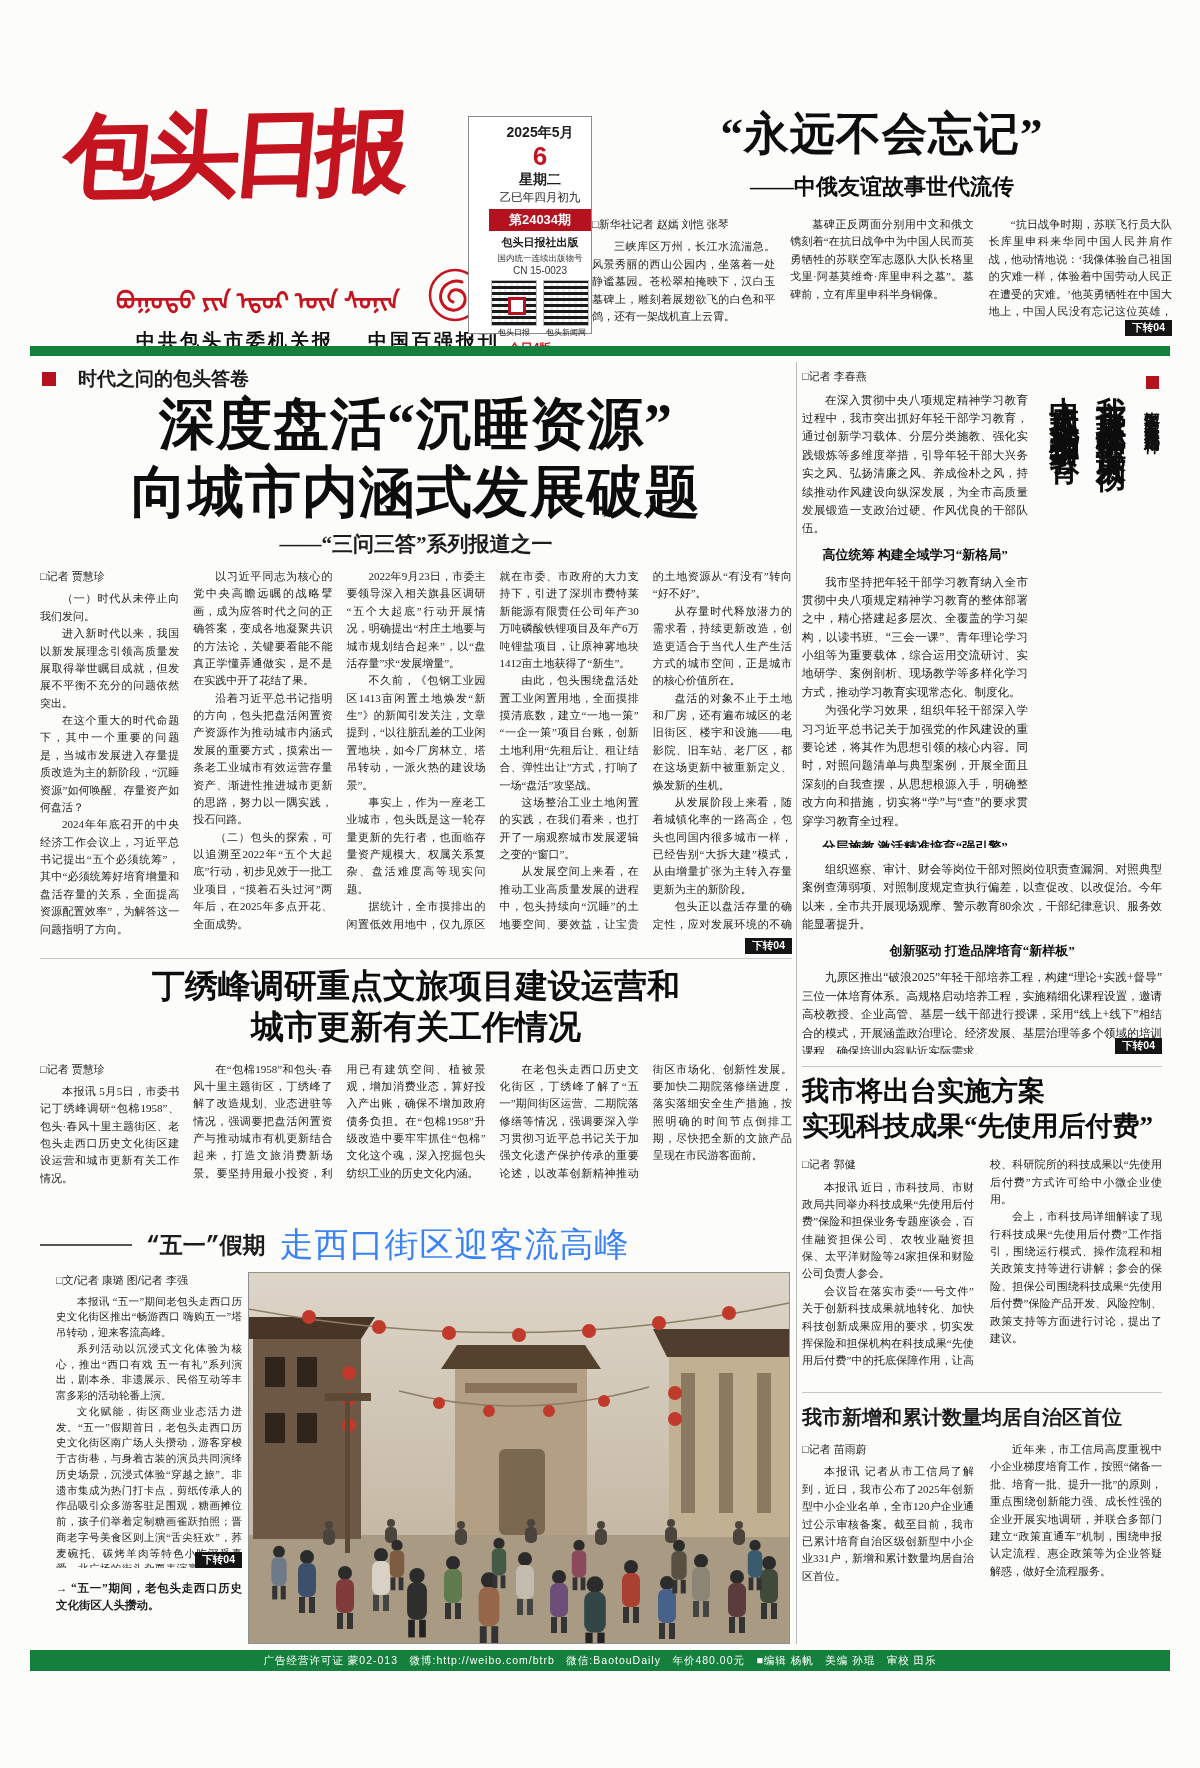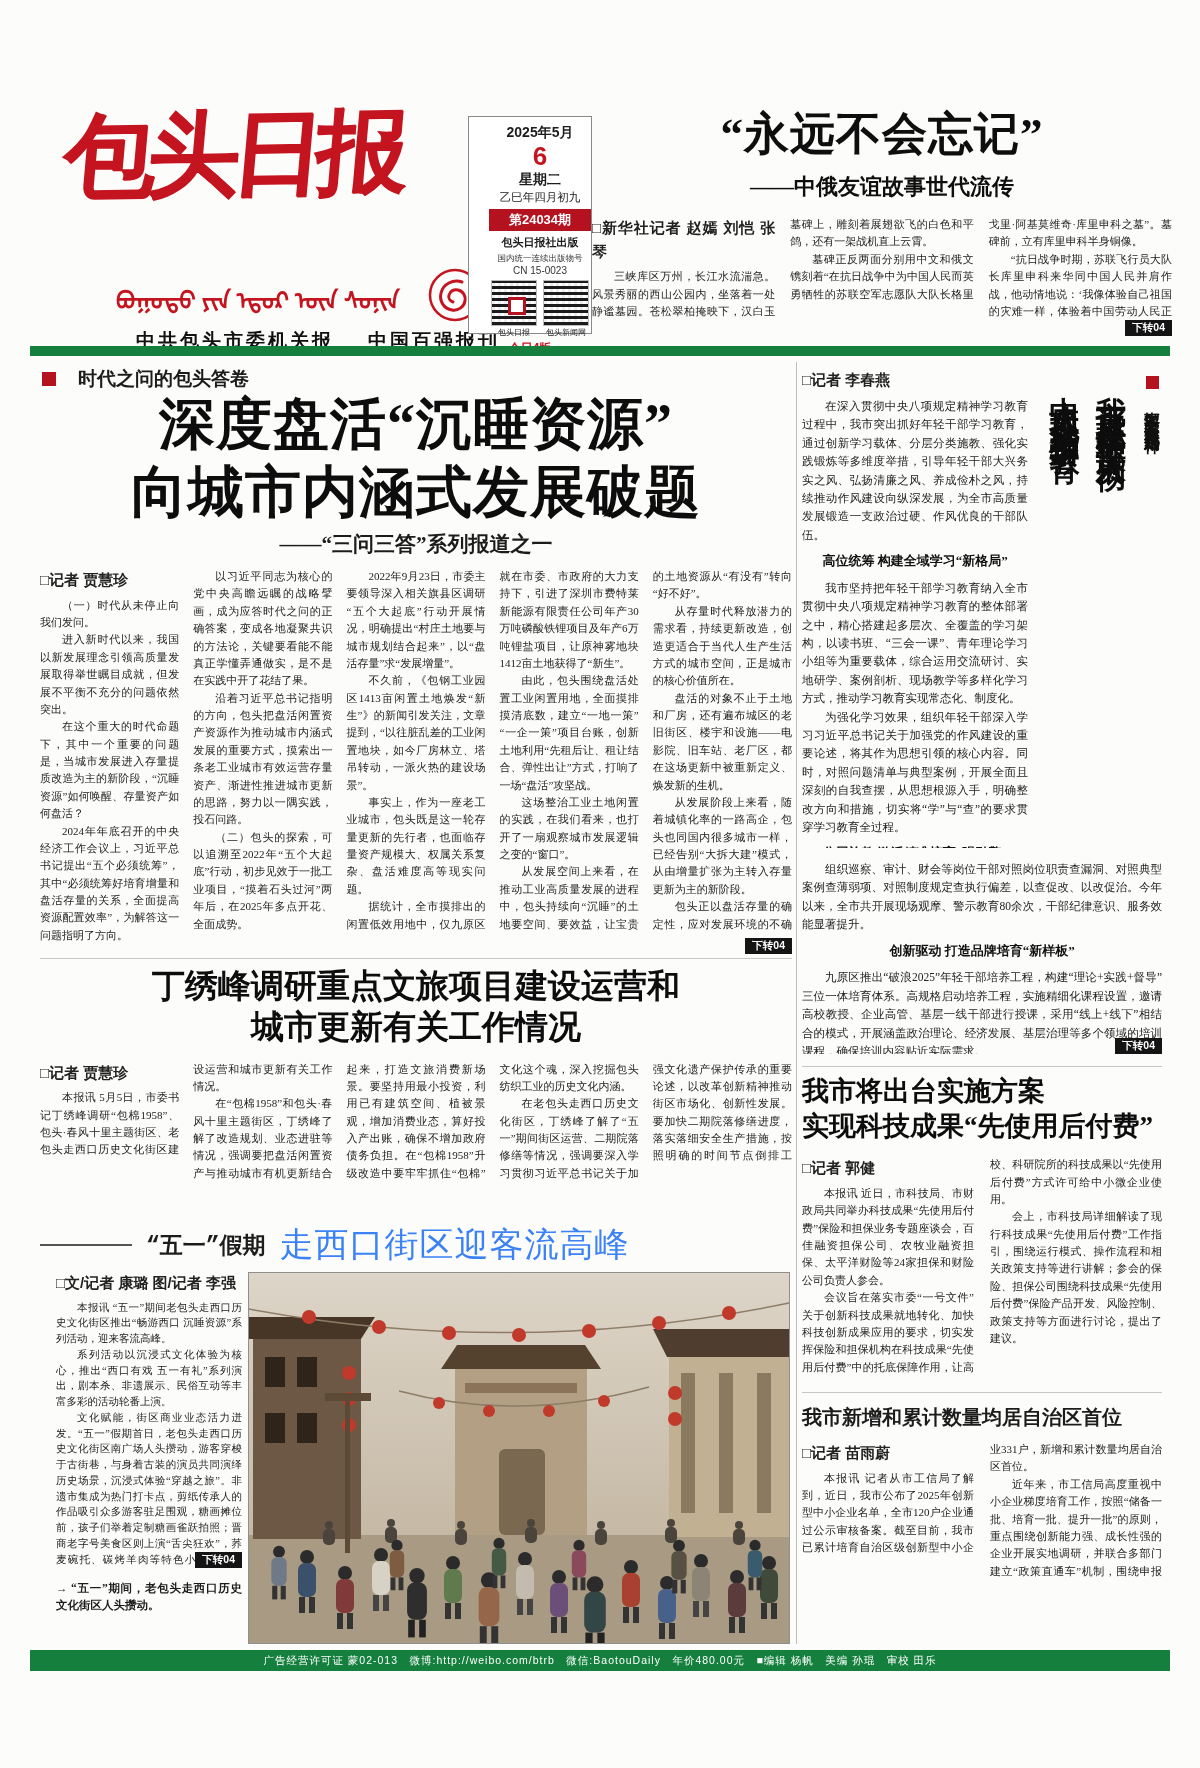--- a/index.html
+++ b/index.html
@@ -54,21 +54,21 @@
   }
   .db-pages .hline{ flex:0 0 22px; border-top:1px solid #c41420; }
   
   .top-story{ position:absolute; left:592px; top:104px; width:580px; height:232px; }
   .ts-title{ text-align:center; font-size:45px; font-weight:900; letter-spacing:1px; color:#0e0e0e; }
   .ts-sub{ text-align:center; font-size:22px; font-weight:700; margin-top:8px; color:#0e0e0e; }
   .ts-body{ position:relative; margin-top:14px; height:116px; overflow:hidden; columns:3; column-gap:15px; column-fill:auto; }
   
   .col-body{ font-size:11px; line-height:1.58; text-align:justify; color:#222; }
   .para{ text-indent:2em; }
-  .byline{ font-weight:700; font-size:15px; margin-bottom:5px; font-family:"Liberation Sans","DejaVu Sans",sans-serif; }
+  .byline{ font-weight:400; font-size:11px; margin-bottom:5px; font-family:"Liberation Sans","DejaVu Sans",sans-serif; }
   .jump{ position:absolute; right:0; bottom:0; background:#141414; color:#fff; font-size:10.5px; font-weight:700;
          padding:1px 7px; font-family:"Liberation Sans","DejaVu Sans",sans-serif; }
   .flow-sub{ font-weight:700; text-align:center; font-size:13px; margin:7px 0; color:#111; }
   
   .bar{ position:absolute; left:30px; width:1140px; background:#15803d; }
   .bar-top{ top:346px; height:10px; }
   .bar-footer{ top:1650px; height:21px; color:#fff; display:flex; align-items:center; justify-content:center;
     font-size:10.5px; letter-spacing:1px; font-family:"Liberation Sans","DejaVu Sans",sans-serif; }
   
   .lead-story{ position:absolute; left:40px; top:364px; width:752px; height:590px; }
@@ -231,21 +231,21 @@
     <span class="hline"></span>
     <span class="h-prefix">“五一”假期</span>
     <span class="h-title">走西口街区迎客流高峰</span>
   </div>
 
   <div class="holiday-caption">
     <div class="hc-body">
       <div class="col-body">
         <div class="byline">□文/记者 康璐 图/记者 李强</div>
         <div>
-            <p class="para">本报讯 “五一”期间老包头走西口历史文化街区推出“畅游西口 沉睡资源”系列活动，迎来客流高峰。</p>
+            <p class="para">本报讯 “五一”期间老包头走西口历史文化街区推出“畅游西口 嗨购五一”塔吊转动，迎来客流高峰。</p>
             <p class="para">系列活动以沉浸式文化体验为核心，推出“西口有戏 五一有礼”系列演出，剧本杀、非遗展示、民俗互动等丰富多彩的活动轮番上演。</p>
             <p class="para">文化赋能，街区商业业态活力迸发。“五一”假期首日，老包头走西口历史文化街区南广场人头攒动，游客穿梭于古街巷，与身着古装的演员共同演绎历史场景，沉浸式体验“穿越之旅”。非遗市集成为热门打卡点，剪纸传承人的作品吸引众多游客驻足围观，糖画摊位前，孩子们举着定制糖画雀跃拍照；晋商老字号美食区则上演“舌尖狂欢”，荞麦碗托、碳烤羊肉等特色小吃深受喜爱。北广场的街头杂耍表演赢得游客阵阵喝彩，情景化互动让沉睡的历史“活”起来，游客在参与中深刻感受“走西口精神”的文化内涵。</p>
           </div>
       </div>
       <span class="jump">下转04</span>
     </div>
     <div class="hc-caption">→ “五一”期间，老包头走西口历史文化街区人头攒动。</div>
   </div>
 
   <div class="photo-frame">

